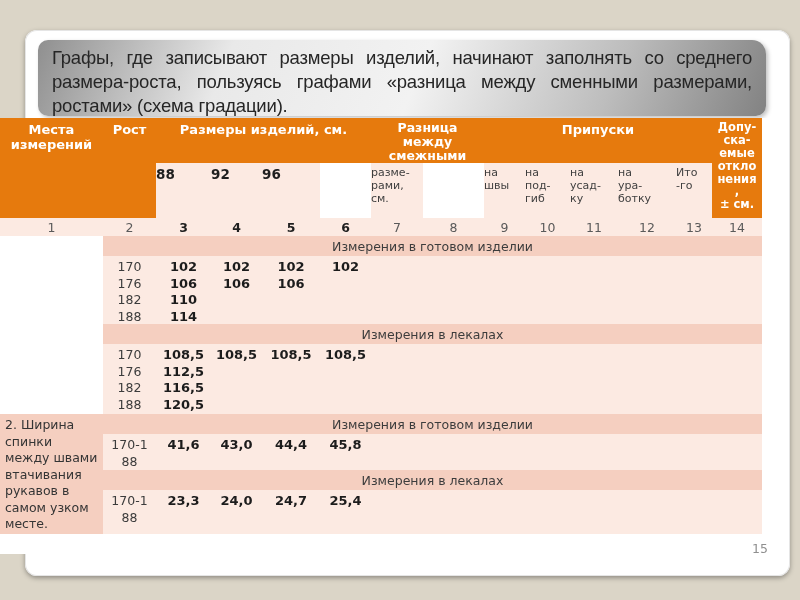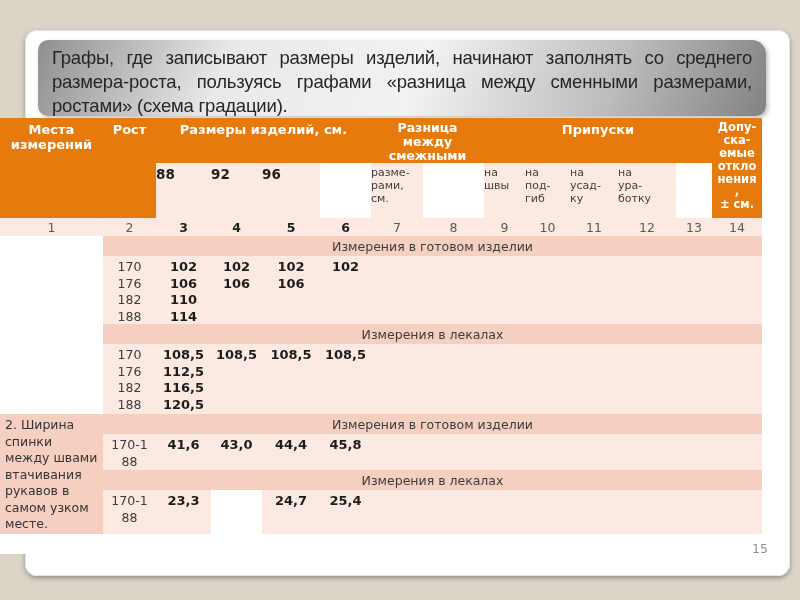--- a/index.html
+++ b/index.html
@@ -113,20 +113,22 @@
 швы</div>
   <div class="c sub pre" style="--r:2;--c:10">на
 под-
 гиб</div>
   <div class="c sub pre" style="--r:2;--c:11">на
 усад-
 ку</div>
   <div class="c sub pre" style="--r:2;--c:12">на
 ура-
 ботку</div>
+  <div class="c sub pre" style="--r:2;--c:13">Ито
+-го</div>
 
   <div class="c cnum" style="--r:3;--c:1">1</div>
   <div class="c cnum" style="--r:3;--c:2">2</div>
   <div class="c cnum b" style="--r:3;--c:3">3</div>
   <div class="c cnum b" style="--r:3;--c:4">4</div>
   <div class="c cnum b" style="--r:3;--c:5">5</div>
   <div class="c cnum b" style="--r:3;--c:6">6</div>
   <div class="c cnum" style="--r:3;--c:7">7</div>
   <div class="c cnum" style="--r:3;--c:8">8</div>
   <div class="c cnum" style="--r:3;--c:9">9</div>
@@ -196,20 +198,21 @@
   <div class="c light" style="--r:9;--c:10"></div>
   <div class="c light" style="--r:9;--c:11"></div>
   <div class="c light" style="--r:9;--c:12"></div>
   <div class="c light" style="--r:9;--c:13"></div>
   <div class="c light" style="--r:9;--c:14"></div>
 
   <div class="c banner" style="--r:10;--c:2;--cs:13">Измерения в лекалах</div>
 
   <div class="c rost wrap" style="--r:11;--c:2">170-188</div>
   <div class="c val" style="--r:11;--c:3">23,3</div>
+  <div class="c val" style="--r:11;--c:4">24,0</div>
   <div class="c val" style="--r:11;--c:5">24,7</div>
   <div class="c val" style="--r:11;--c:6">25,4</div>
   <div class="c light" style="--r:11;--c:7"></div>
   <div class="c light" style="--r:11;--c:8"></div>
   <div class="c light" style="--r:11;--c:9"></div>
   <div class="c light" style="--r:11;--c:10"></div>
   <div class="c light" style="--r:11;--c:11"></div>
   <div class="c light" style="--r:11;--c:12"></div>
   <div class="c light" style="--r:11;--c:13"></div>
   <div class="c light" style="--r:11;--c:14"></div>

